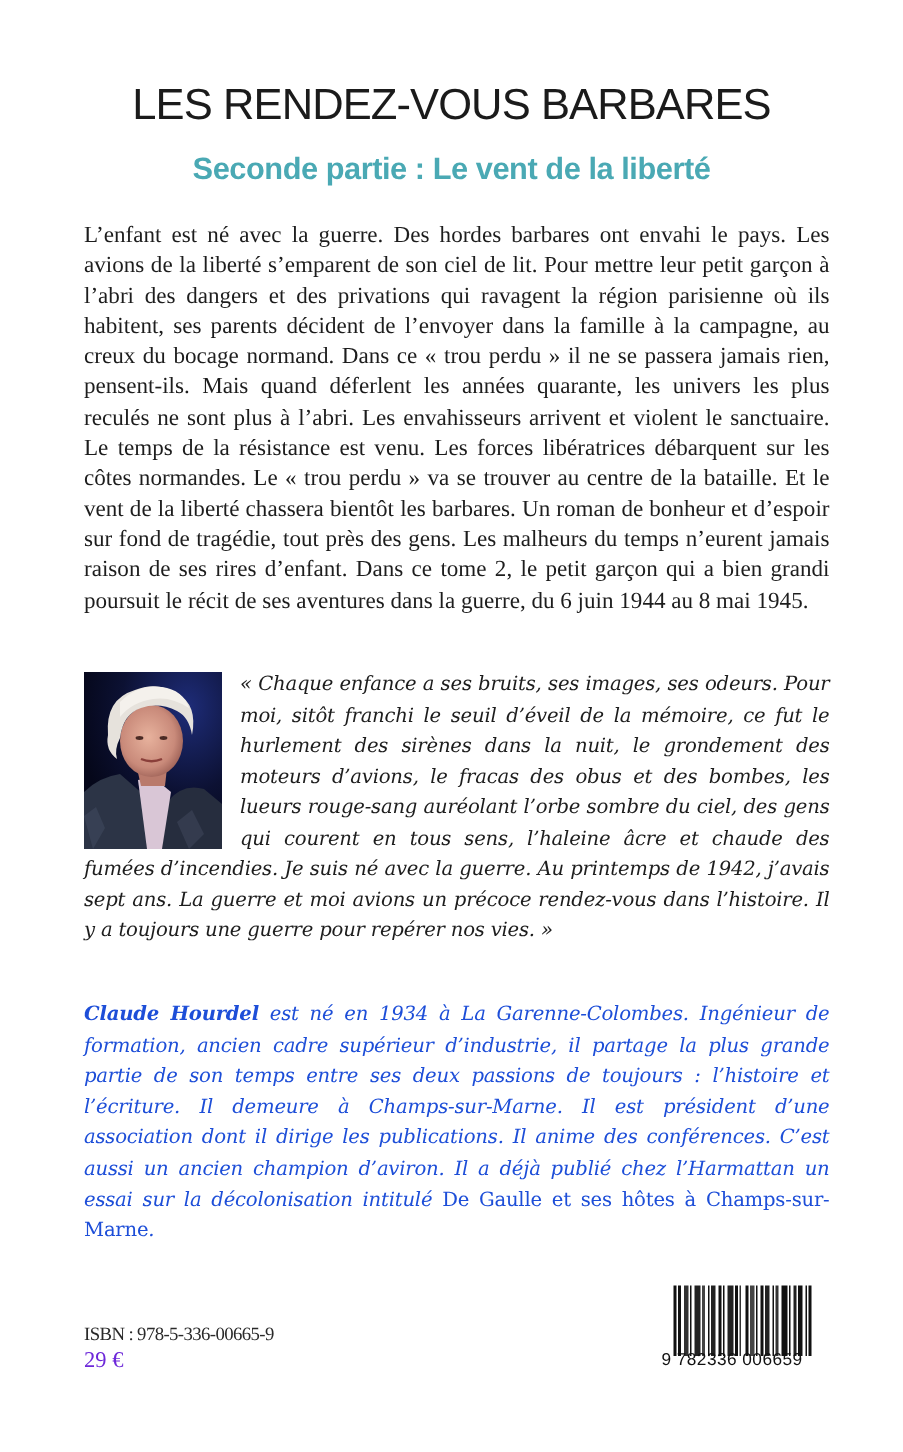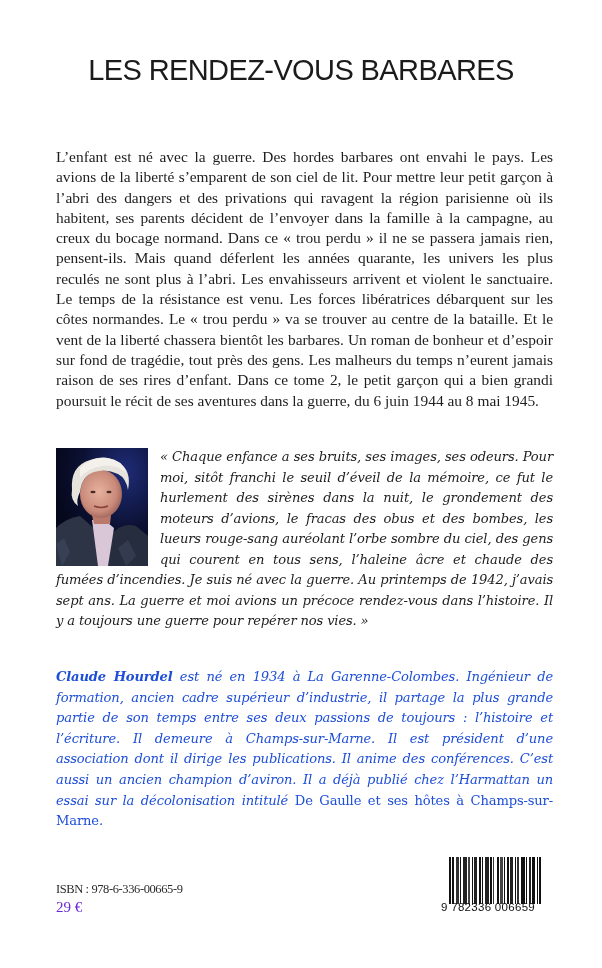--- a/index.html
+++ b/index.html
@@ -152,20 +152,21 @@
       line-height: 13px;
       white-space: nowrap;
     }
   </style>
 </head>
 <body>
 
 <div class="page">
 
   <h1 class="title">LES RENDEZ-VOUS BARBARES</h1>
+  <h2 class="subtitle">Seconde partie : Le vent de la liberté</h2>
 
   <p class="blurb">L’enfant est né avec la guerre. Des hordes barbares ont envahi le pays. Les avions de la liberté s’emparent de son ciel de lit. Pour mettre leur petit garçon à l’abri des dangers et des privations qui ravagent la région parisienne où ils habitent, ses parents décident de l’envoyer dans la famille à la campagne, au creux du bocage normand. Dans ce « trou perdu » il ne se passera jamais rien, pensent-ils. Mais quand déferlent les années quarante, les univers les plus reculés ne sont plus à l’abri. Les envahisseurs arrivent et violent le sanctuaire. Le temps de la résistance est venu. Les forces libératrices débarquent sur les côtes normandes. Le « trou perdu » va se trouver au centre de la bataille. Et le vent de la liberté chassera bientôt les barbares. Un roman de bonheur et d’espoir sur fond de tragédie, tout près des gens. Les malheurs du temps n’eurent jamais raison de ses rires d’enfant. Dans ce tome 2, le petit garçon qui a bien grandi poursuit le récit de ses aventures dans la guerre, du 6 juin 1944 au 8 mai 1945.</p>
 
   <div class="quote-block">
     <div class="author-photo">
       <svg width="92" height="118" viewBox="0 0 92 118" xmlns="http://www.w3.org/2000/svg">
         <defs>
           <radialGradient id="bg" cx="75%" cy="20%" r="80%">
             <stop offset="0%" stop-color="#1e2c78"></stop>
             <stop offset="60%" stop-color="#0c1133"></stop>
@@ -197,21 +198,21 @@
         <ellipse cx="53" cy="44" rx="2.6" ry="1.3" fill="#4a2a24"></ellipse>
 
         <path d="M38 58 Q45 61 52 58" stroke="#8a3f3a" stroke-width="1.6" fill="none"></path>
       </svg>
     </div>
     <p class="quote-text">« Chaque enfance a ses bruits, ses images, ses odeurs. Pour moi, sitôt franchi le seuil d’éveil de la mémoire, ce fut le hurlement des sirènes dans la nuit, le grondement des moteurs d’avions, le fracas des obus et des bombes, les lueurs rouge-sang auréolant l’orbe sombre du ciel, des gens qui courent en tous sens, l’haleine âcre et chaude des fumées d’incendies.  Je suis né avec la guerre. Au printemps de 1942, j’avais sept ans.  La guerre et moi avions un précoce rendez-vous dans l’histoire.  Il y a toujours une guerre pour repérer nos vies. »</p>
   </div>
 
   <p class="bio"><span class="author-name">Claude Hourdel</span><span> est né en 1934 à La Garenne-Colombes. Ingénieur de formation, ancien cadre supérieur d’industrie, il partage la plus grande partie de son temps entre ses deux passions de toujours : l’histoire et l’écriture. Il demeure à Champs-sur-Marne. Il est président d’une association dont il dirige les publications. Il anime des conférences. C’est aussi un ancien champion d’aviron. Il a déjà publié chez l’Harmattan un essai sur la décolonisation intitulé </span><span class="book-title">De Gaulle et ses hôtes à Champs-sur-Marne</span><span>.</span></p>
 
-  <div class="isbn">ISBN : 978-6-336-00665-9</div>
+  <div class="isbn">ISBN : 978-5-336-00665-9</div>
   <div class="price">29 €</div>
 
   <div class="barcode">
     <div class="barcode-bars">
       <span style="width:2px;background:#111"></span>
         <span style="width:1px"></span>
       <span style="width:2px;background:#111"></span>
         <span style="width:2px"></span>
       <span style="width:3px;background:#333"></span>
         <span style="width:1px"></span>

